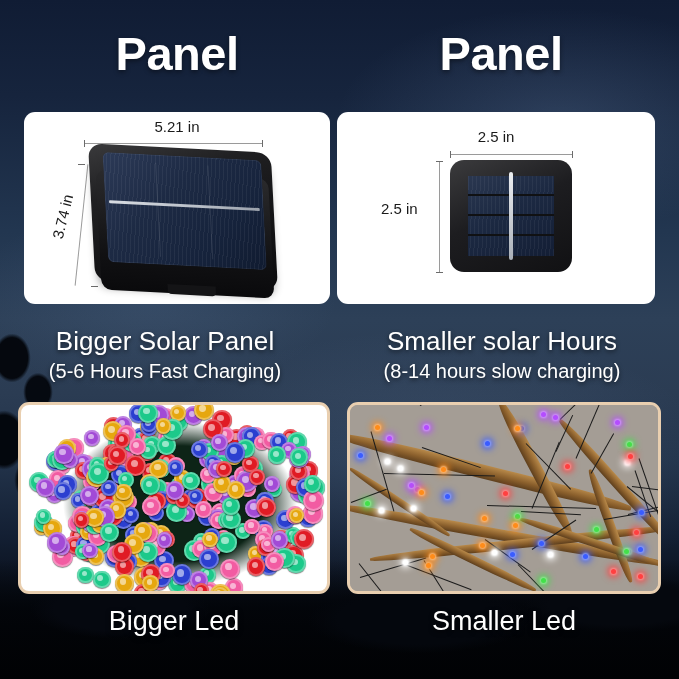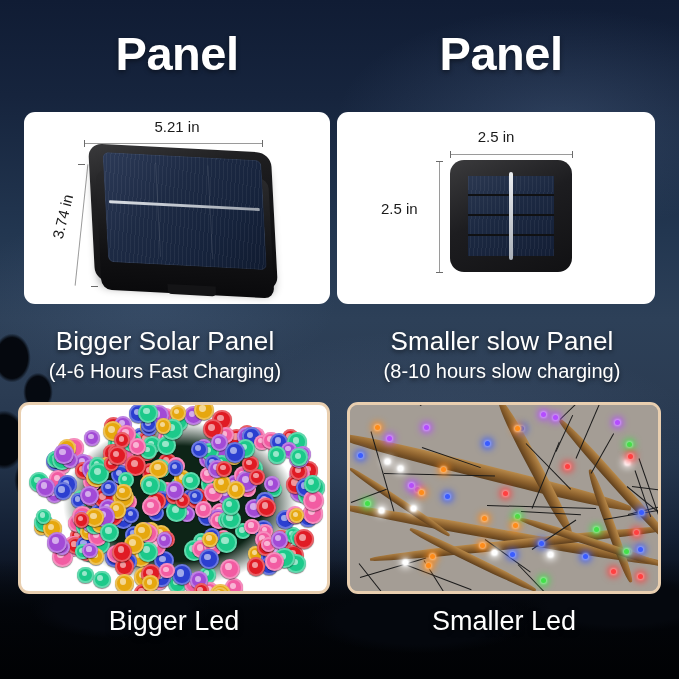--- a/index.html
+++ b/index.html
@@ -287,25 +287,25 @@
           <div class="cellline" style="top:38px;"></div>
           <div class="cellline" style="top:58px;"></div>
         </div>
         <div class="busbar-v"></div>
       </div>
     </div>
   </div>
 
   <div class="cap left">
     <div class="l1">Bigger Solar Panel</div>
-    <div class="l2">(4-6 Hours Fast Charging)</div>
+    <div class="l2">(5-6 Hours Fast Charging)</div>
   </div>
   <div class="cap right">
-    <div class="l1">Smaller slow Panel</div>
-    <div class="l2">(8-10 hours slow charging)</div>
+    <div class="l1">Smaller solar Hours</div>
+    <div class="l2">(8-14 hours slow charging)</div>
   </div>
 
   <div class="led-card left">
     <div class="bulbs" id="bulb-cluster">
       <div class="backing"></div>
     <div class="bulb" style="left: 270.019px; top: 63.6626px; width: 15.4244px; height: 15.4244px; background: rgb(230, 167, 14);"></div>
         <div class="bulb" style="left: 30.6731px; top: 50.6033px; width: 18.8486px; height: 18.8486px; background: rgb(242, 92, 162);"></div>
         <div class="bulb" style="left: 250.2px; top: 124.898px; width: 20.5042px; height: 20.5042px; background: rgb(224, 27, 36);"></div>
         <div class="bulb" style="left: 111.204px; top: 23.2761px; width: 17.0769px; height: 17.0769px; background: rgb(43, 63, 208);"></div>
         <div class="bulb" style="left: 49.1383px; top: 122.795px; width: 16.1538px; height: 16.1538px; background: rgb(224, 27, 36);"></div>

